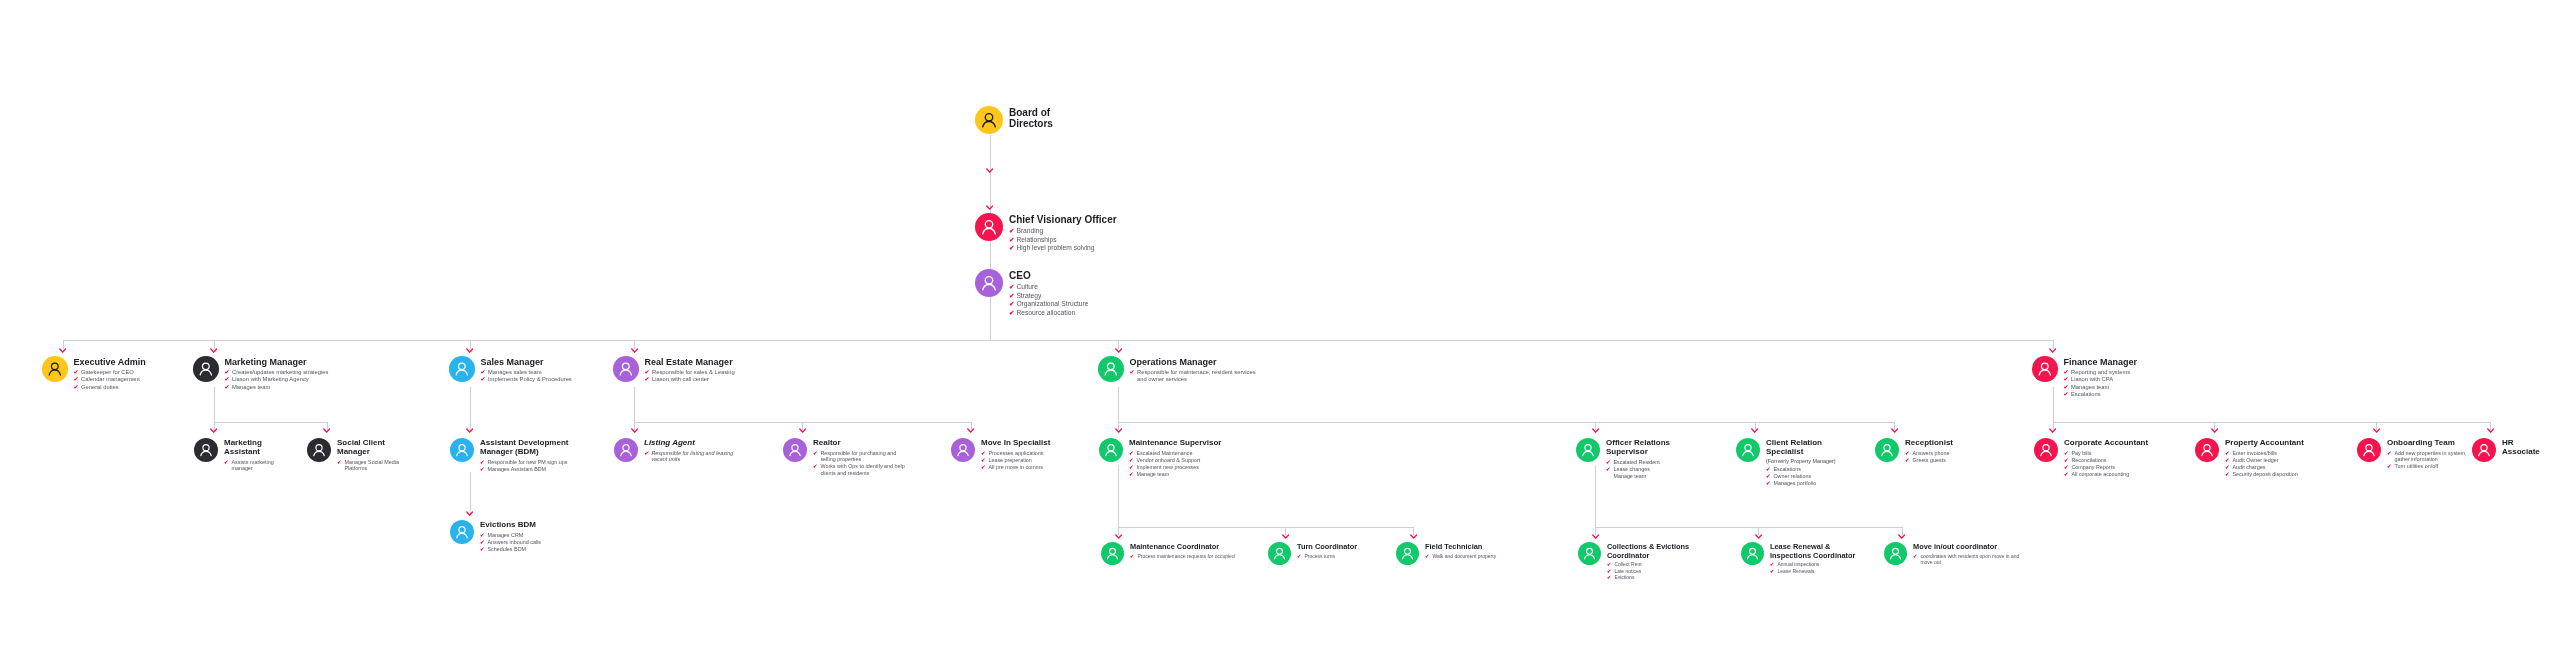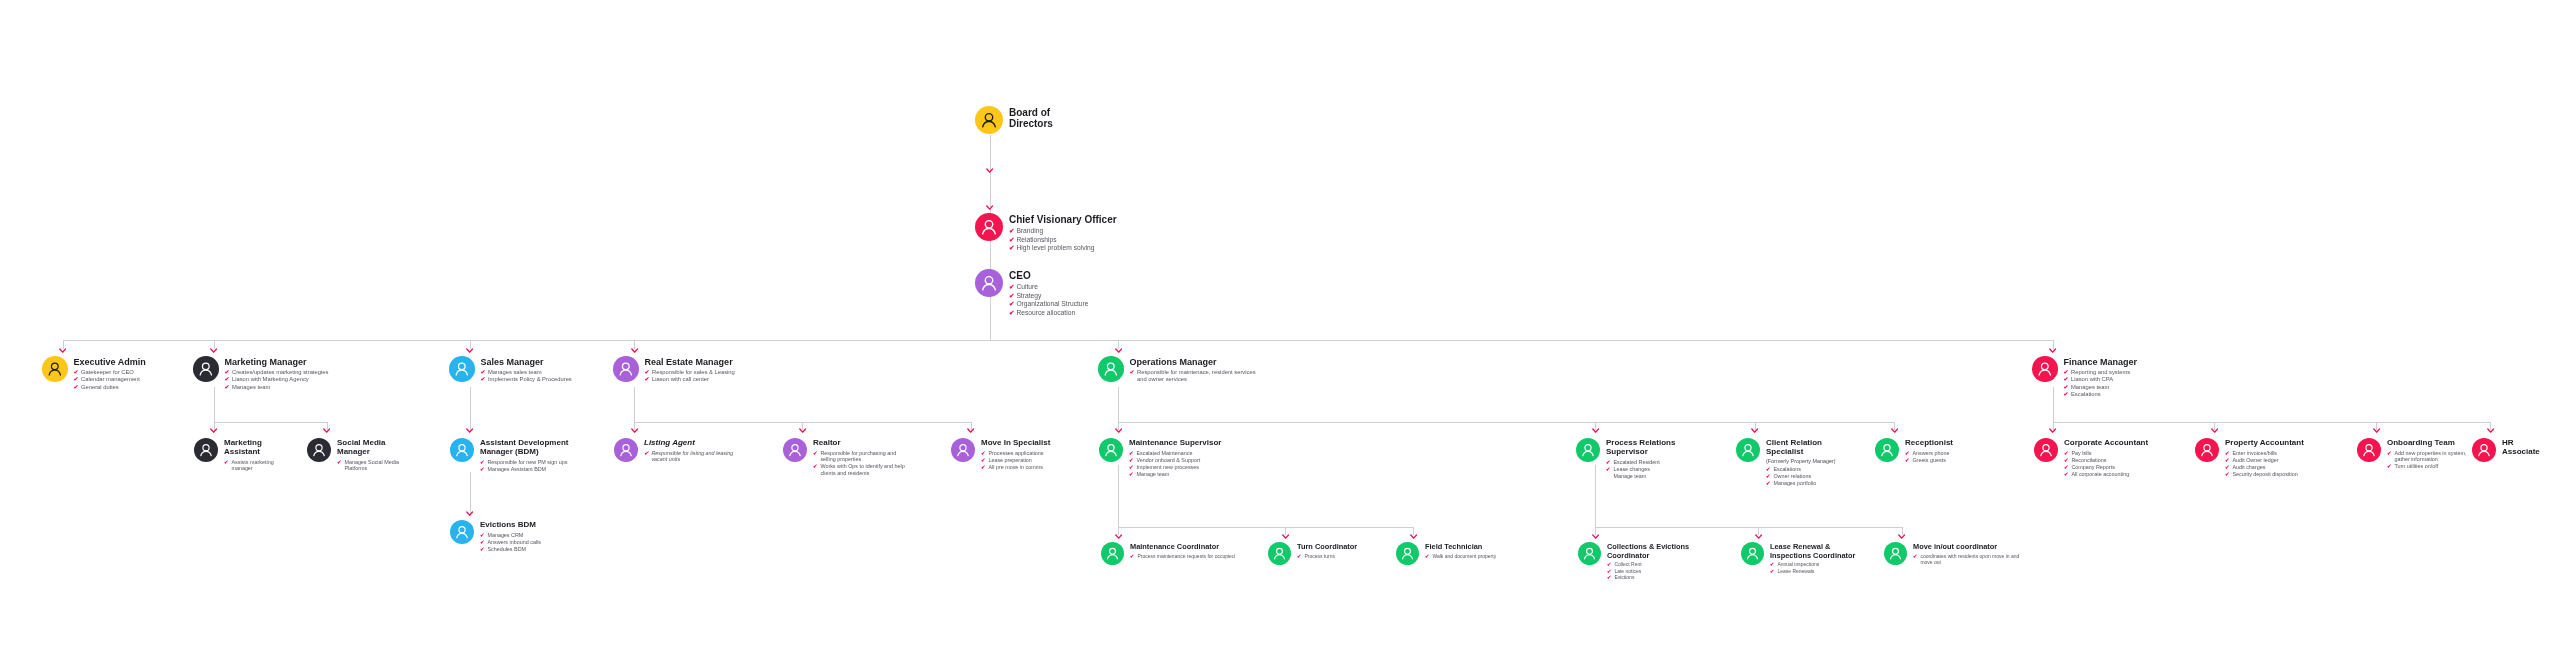--- a/index.html
+++ b/index.html
@@ -381,21 +381,21 @@
       </div>
     </div>
   <div class="node sz-md" style="left:307px; top:438px; width:108px;">
       <div class="avatar" style="background: rgb(43, 43, 51);">
         <svg width="20" height="20" viewBox="0 0 40 40">
           <circle cx="20" cy="15.5" r="6.2" fill="none" stroke="#ffffff" stroke-width="2.3"></circle>
           <path d="M9.5 31.5 C11 25.4 15.2 22.6 20 22.6 C24.8 22.6 29 25.4 30.5 31.5" fill="none" stroke="#ffffff" stroke-width="2.3" stroke-linecap="round"></path>
         </svg>
       </div>
       <div class="node-body">
-        <div class="node-title">Social Media
+        <div class="node-title">Social Client
 Manager</div>
         <ul class="bullets">
           <li><span class="tick">✔</span>Manages Social Media Platforms</li>
         </ul>
       </div>
     </div>
 
   <div class="node sz-lg" style="left:449px; top:356px; width:155px;">
       <div class="avatar" style="background: rgb(41, 179, 238);">
         <svg width="21.6" height="21.6" viewBox="0 0 40 40">
@@ -580,21 +580,21 @@
     </div>
 
   <div class="node sz-md" style="left:1576px; top:438px; width:128px;">
       <div class="avatar" style="background: rgb(17, 201, 107);">
         <svg width="20" height="20" viewBox="0 0 40 40">
           <circle cx="20" cy="15.5" r="6.2" fill="none" stroke="#ffffff" stroke-width="2.3"></circle>
           <path d="M9.5 31.5 C11 25.4 15.2 22.6 20 22.6 C24.8 22.6 29 25.4 30.5 31.5" fill="none" stroke="#ffffff" stroke-width="2.3" stroke-linecap="round"></path>
         </svg>
       </div>
       <div class="node-body">
-        <div class="node-title">Process Relations
+        <div class="node-title">Officer Relations
 Supervisor</div>
         <ul class="bullets">
           <li><span class="tick">✔</span>Escalated Resident</li>
           <li><span class="tick">✔</span>Lease changes</li>
           <li class="no-tick">Manage team</li>
         </ul>
       </div>
     </div>
   <div class="node sz-sm" style="left:1578px; top:542px; width:135px;">
       <div class="avatar" style="background: rgb(17, 201, 107);">

